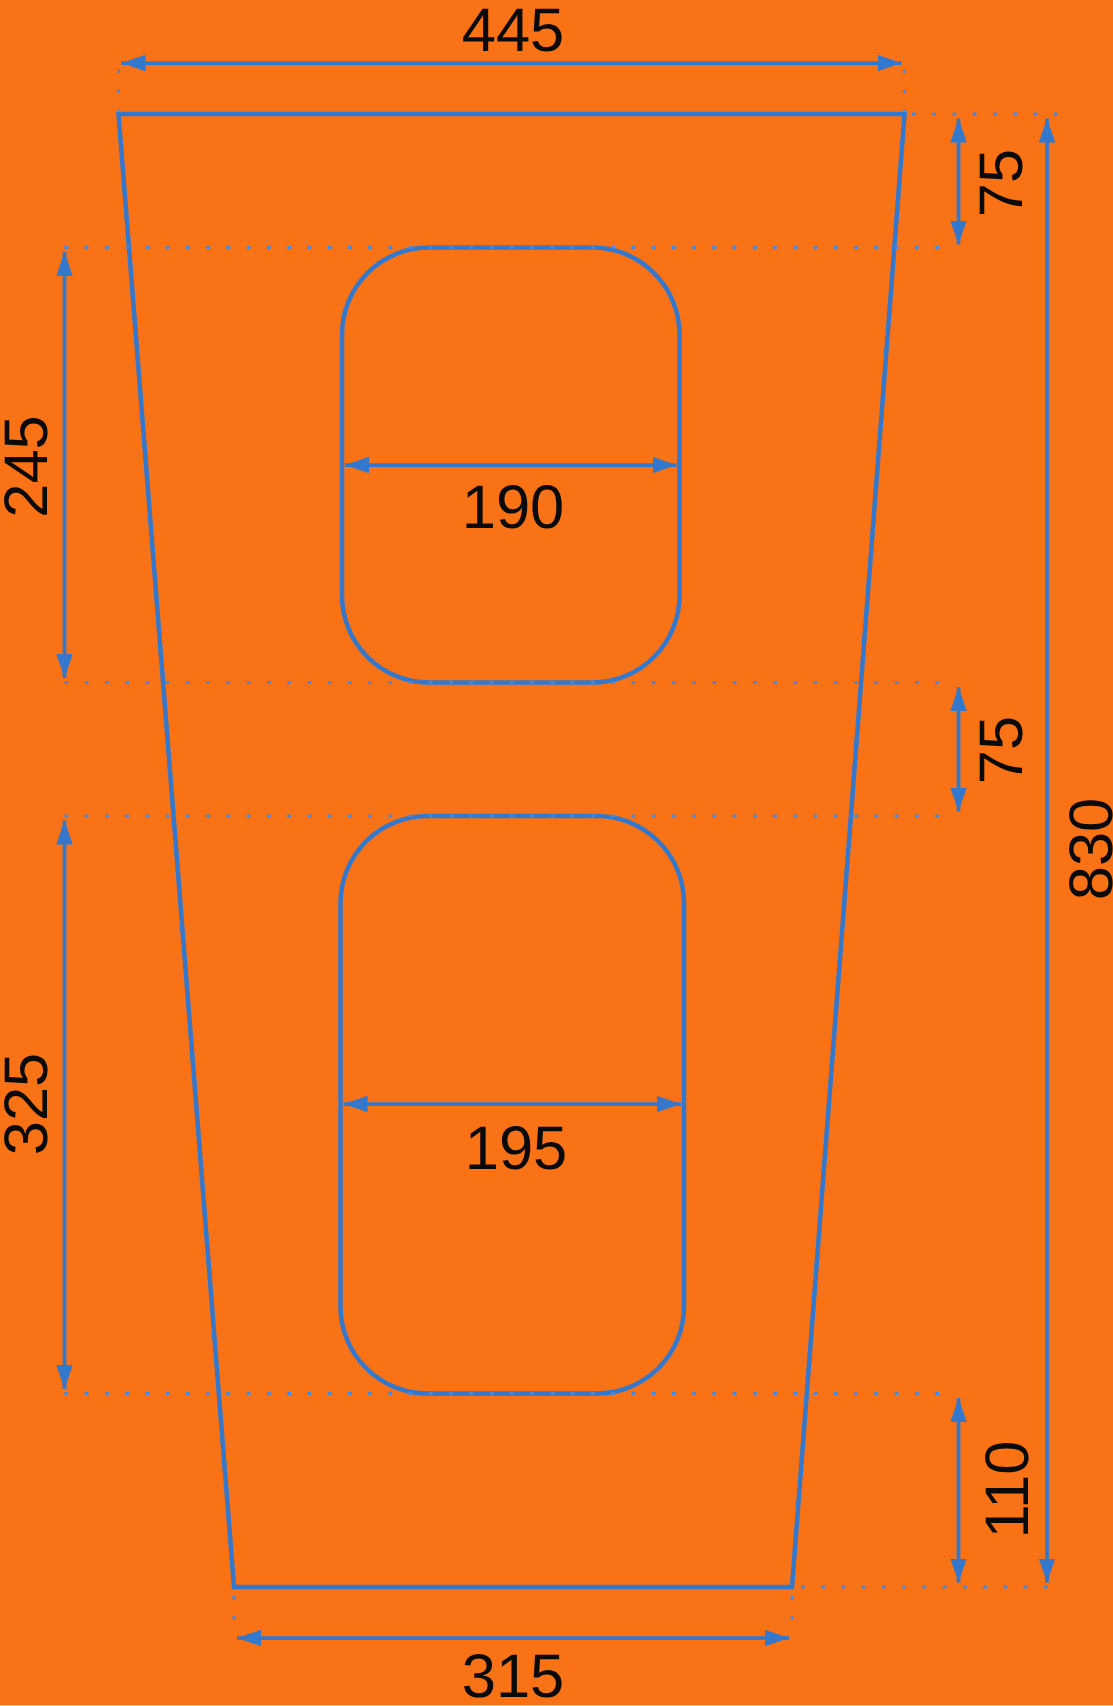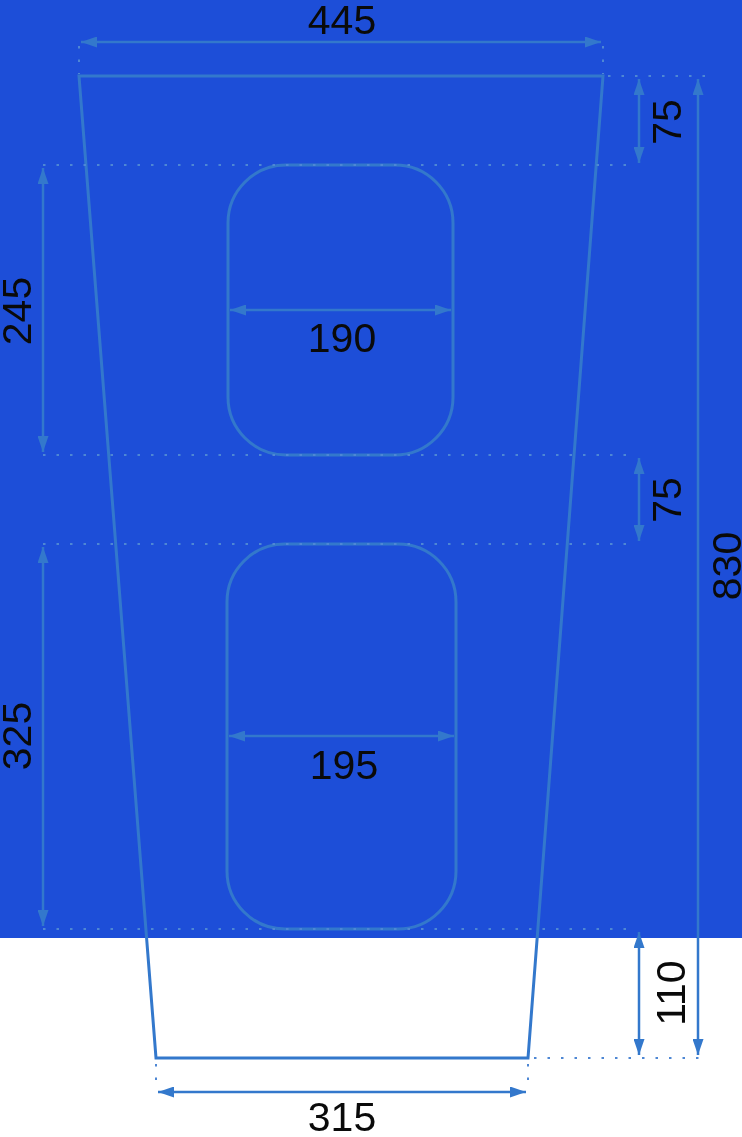--- a/index.html
+++ b/index.html
@@ -7,22 +7,22 @@
     padding: 0;
     background: #ffffff;
     width: 742px;
     height: 1137px;
     overflow: hidden;
     font-family: "Liberation Sans", sans-serif;
   }
   .drawing-wrap {
     position: relative;
     width: 742px;
-    height: 938px;
-    background: #1d4ed8;
+    height: 1137px;
+    background: #f97316;
   }
   svg { display: block; }
   .solid {
     fill: none;
     stroke: #3378cc;
     stroke-width: 3;
     stroke-linejoin: miter;
   }
   .dim {
     fill: none;

